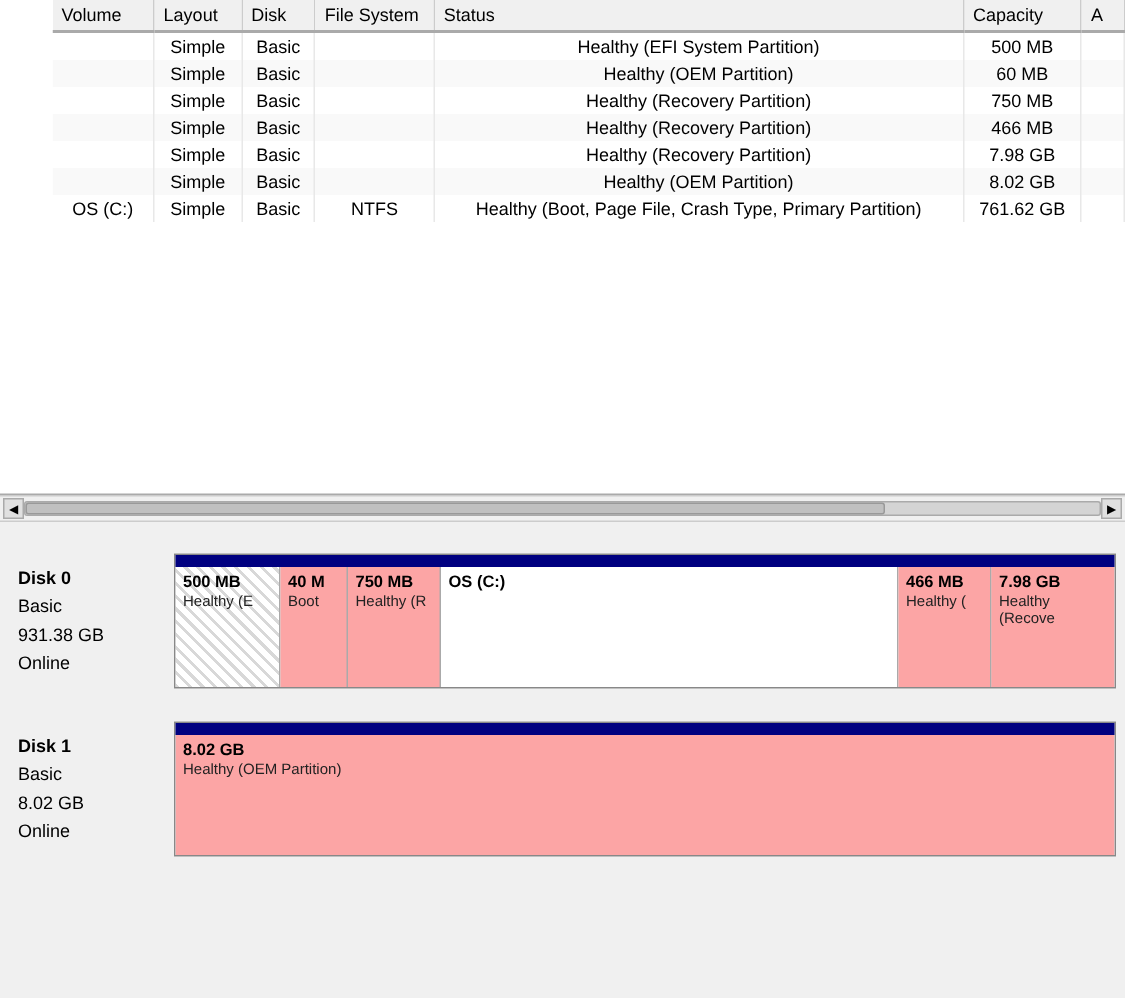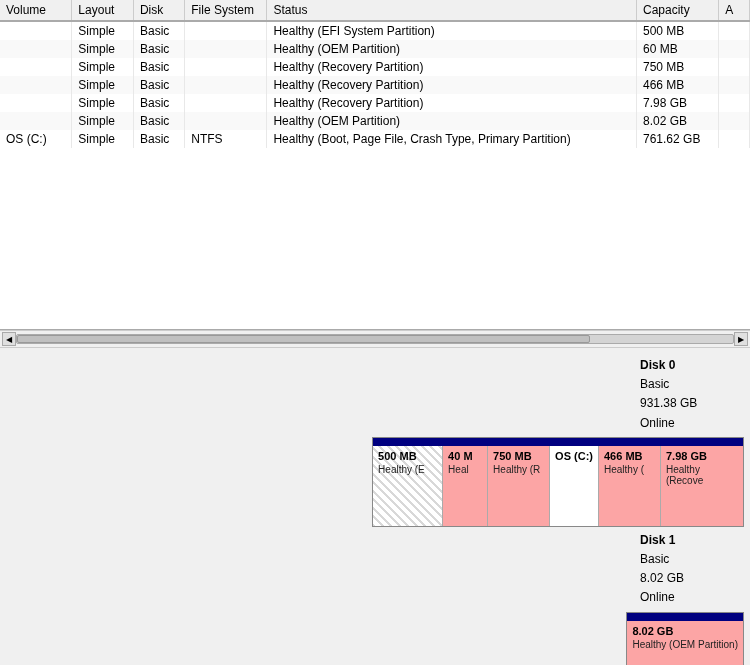--- a/index.html
+++ b/index.html
@@ -12,20 +12,21 @@
       overflow: hidden;
     }
 
     
     .top-panel {
       background: white;
       border-bottom: 1px solid #aaa;
       height: 330px;
       overflow: hidden;
       position: relative;
+      padding-left: 35px;
     }
 
     .table-container {
       width: 100%;
       height: 100%;
       overflow: auto;
     }
 
     table {
       width: 100%;
@@ -50,20 +51,21 @@
     }
 
     tbody tr:nth-child(even) {
       background: #f9f9f9;
     }
 
     tbody td {
       border-right: 1px solid #e8e8e8;
       padding: 2px 6px;
       white-space: nowrap;
+      text-align: center;
     }
 
     
     .scroll-bar-area {
       height: 18px;
       background: #f0f0f0;
       border-top: 1px solid #ccc;
       border-bottom: 1px solid #ccc;
       display: flex;
       align-items: center;
@@ -107,23 +109,23 @@
     
     .bottom-panel {
       background: #f0f0f0;
       height: 317px;
       overflow-y: auto;
       padding: 4px 0;
     }
 
     .disk-row {
       display: flex;
-      flex-direction: column;
-      align-items: flex-end;
-      margin: 0 6px;
+      flex-direction: row;
+      align-items: center;
+      margin: 12px 6px;
       min-height: 100px;
     }
 
     .disk-info {
       width: 110px;
       flex-shrink: 0;
       background: #f0f0f0;
       padding: 4px 6px;
       font-size: 12px;
       line-height: 1.6;
@@ -313,21 +315,21 @@
       <div class="disk-bar"></div>
       <div class="disk-partitions">
 
         <div class="partition-block partition-hatched" style="flex: 0 0 70px;">
           <span class="partition-size">500 MB</span>
           <span class="partition-status">Healthy (E</span>
         </div>
 
         <div class="partition-block" style="flex: 0 0 45px;">
           <span class="partition-size">40 M</span>
-          <span class="partition-status">Heal</span>
+          <span class="partition-status">Boot</span>
         </div>
 
         <div class="partition-block" style="flex: 0 0 62px;">
           <span class="partition-size">750 MB</span>
           <span class="partition-status">Healthy (R</span>
         </div>
 
         <div class="partition-block partition-os" style="flex: 1 1 auto;">
           <span class="partition-size" style="font-weight:bold;">OS (C:)</span>
         </div>

